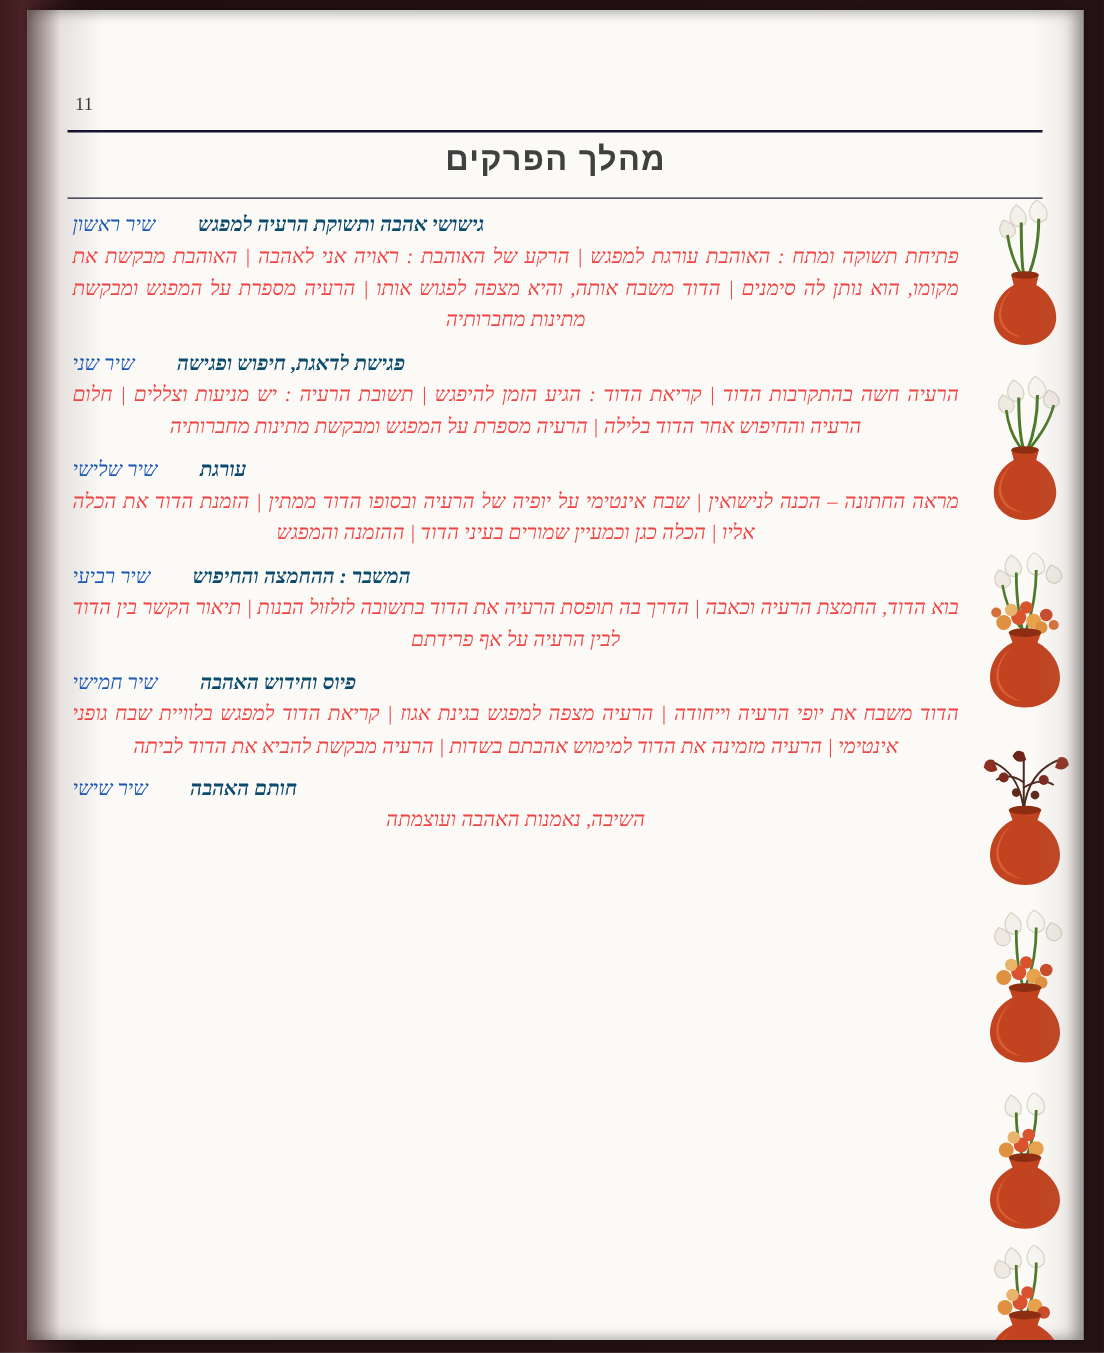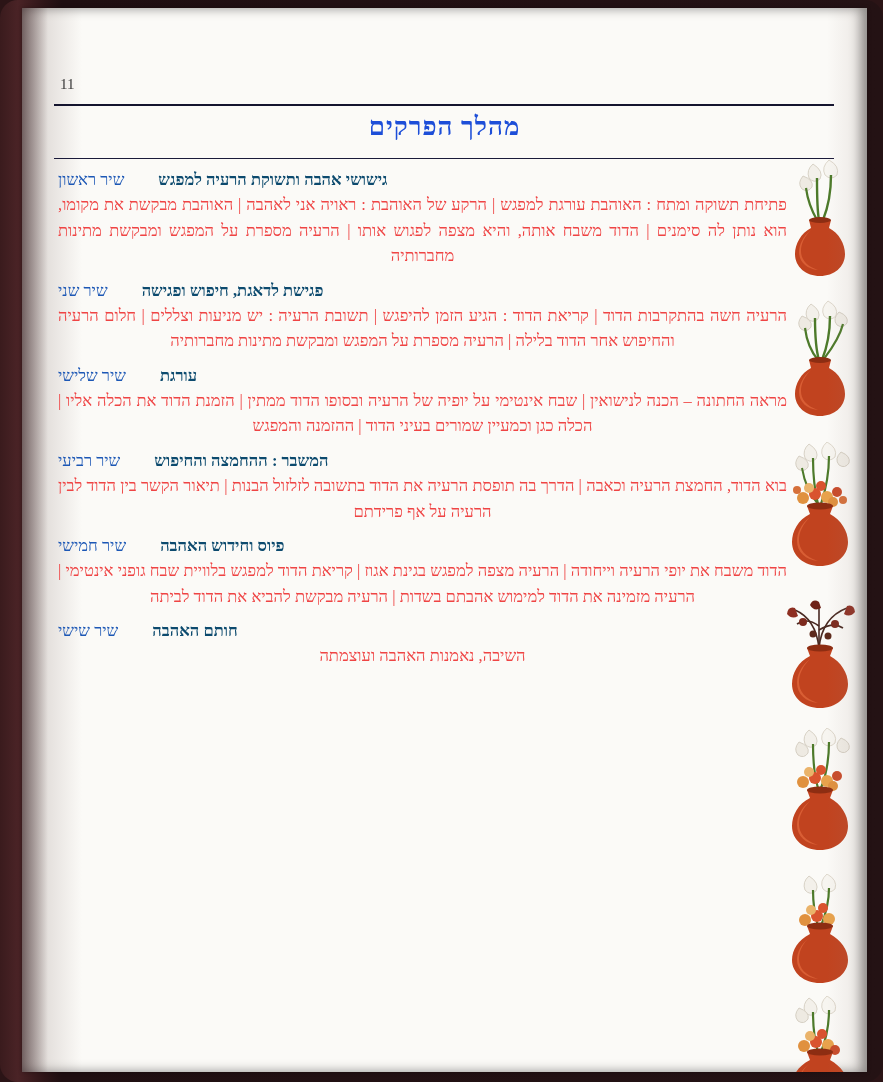--- a/index.html
+++ b/index.html
@@ -13,21 +13,20 @@
     overflow: hidden;
     font-family: "DejaVu Sans", sans-serif;
   }
 
   
   .book {
     position: relative;
     width: 883px;
     height: 1082px;
     background: linear-gradient(90deg,#3a1b1d 0%, #4a2326 2%, #2e1517 5%, #1f0f11 7%, #241214 100%);
-    border-radius: 18px;
   }
 
   
   .page {
     position: absolute;
     left: 22px;
     top: 8px;
     width: 845px;
     height: 1064px;
     background: #fbfaf7;
@@ -77,36 +76,37 @@
     height: 1px;
     background: #1a1a3a;
   }
 
   .doc-title {
     position: absolute;
     left: 0;
     right: 0;
     top: 104px;
     text-align: center;
-    font-family: Liberation Serif, serif;
+    font-family: Liberation Sans, sans-serif;
     font-size: 26px;
     font-weight: bold;
-    color: #1d4ed8;
+    color: #404040;
     letter-spacing: 1px;
     direction: rtl;
   }
 
   .content {
     position: absolute;
-    right: 80px;       
+    right: 100px;       
     left: 36px;
     top: 162px;
     direction: rtl;
     text-align: justify;
     font-family: "Liberation Serif", serif;
+    font-style: italic;
   }
 
   .section {
     margin-bottom: 12px;
   }
   .section-head {
     display: flex;
     flex-direction: row-reverse;
     justify-content: flex-start;
     align-items: baseline;

